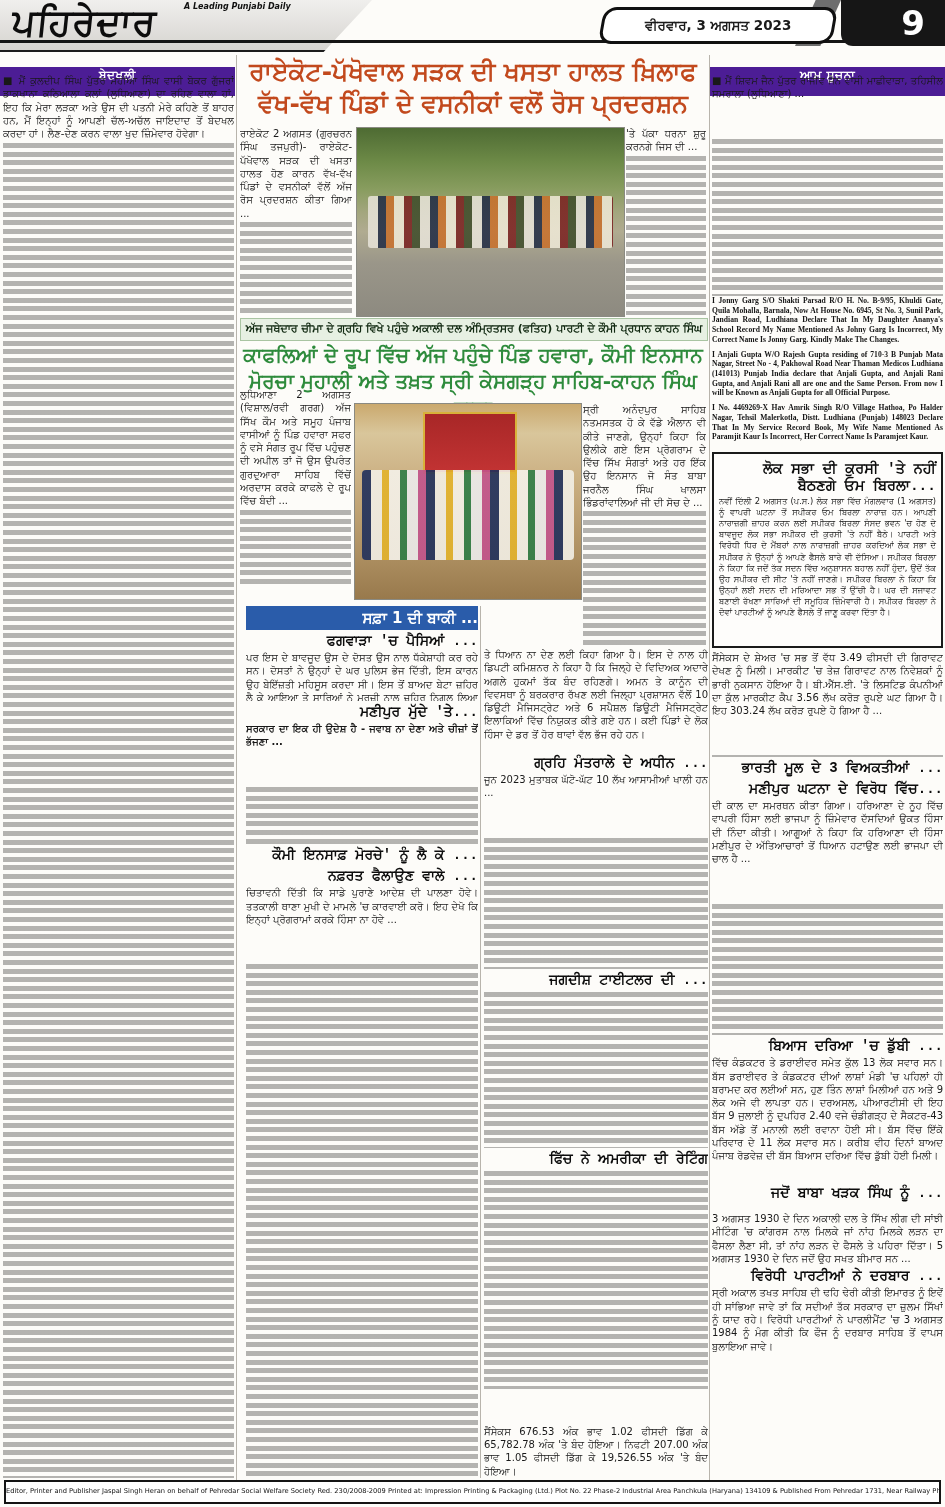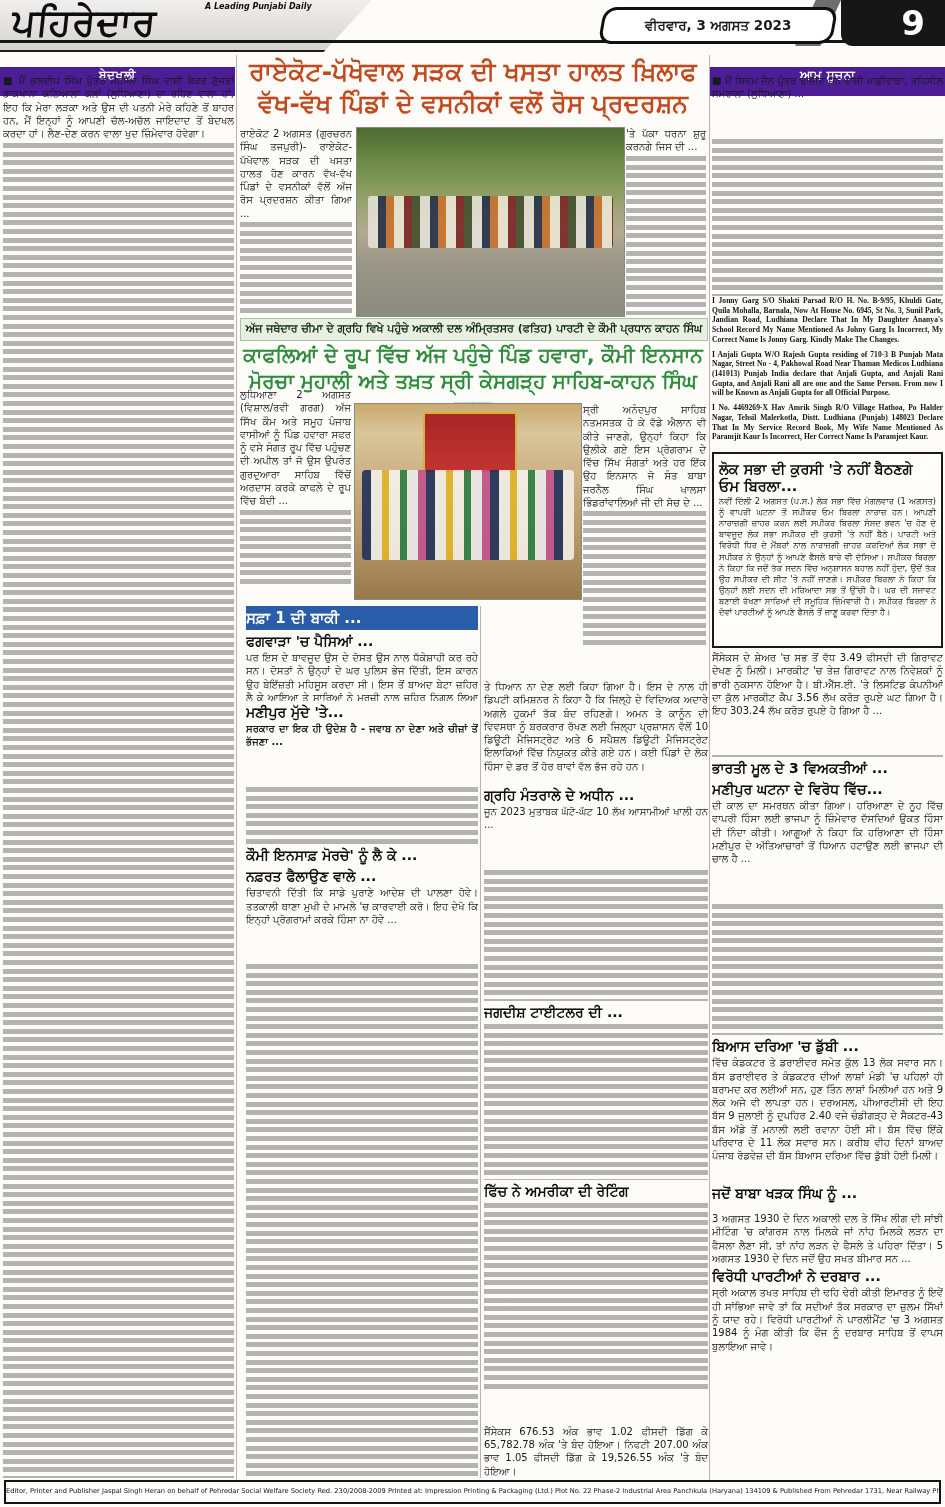--- a/index.html
+++ b/index.html
@@ -5,53 +5,53 @@
   html,body{margin:0;padding:0;background:#e8e6e1;}
   .page{position:relative;width:945px;height:1507px;margin:0 auto;background:#fdfcf9;
         font-family:"DejaVu Sans",sans-serif;color:#1b1b1b;overflow:hidden;}
   
   .logo-bg{position:absolute;left:0;top:0;width:372px;height:50px;
            background:linear-gradient(#f0efed,#d6d4d0);
            clip-path:polygon(0 0,100% 0,87% 100%,0 100%);border-bottom:2px solid #1c1c1c;}
   .swoosh{position:absolute;left:0;top:40px;width:945px;height:3px;background:#151515;}
   .logo-text{position:absolute;left:12px;top:1px;font-size:37px;font-weight:bold;color:#0d0d0d;
              transform:skewX(-6deg);letter-spacing:1px;z-index:3;line-height:1.2;}
-  .tagline{position:absolute;left:205px;top:2px;font-size:8px;font-style:italic;font-weight:bold;
+  .tagline{position:absolute;left:184px;top:2px;font-size:8px;font-style:italic;font-weight:bold;
            color:#111;z-index:4;}
   .date-box{position:absolute;left:601px;top:7px;width:228px;height:31px;background:#fff;
             border:3px solid #101010;border-radius:13px;transform:skewX(-10deg);z-index:4;
             display:flex;align-items:center;justify-content:center;}
   .date-box span{transform:skewX(10deg);font-size:13.5px;font-weight:bold;}
   .pn-accent{position:absolute;right:104px;top:0;width:46px;height:46px;background:#6e6e6e;
              clip-path:polygon(45% 0,100% 0,55% 100%,0 100%);z-index:2;}
   .pn-block{position:absolute;right:0;top:0;width:104px;height:46px;background:#161616;
             border-bottom-left-radius:12px;z-index:3;display:flex;align-items:center;justify-content:flex-end;}
   .pn-block span{color:#fff;font-size:34px;font-weight:bold;padding-right:20px;line-height:1;}
   
   .bar-red{position:absolute;top:67px;height:29px;background:#4c1d95;color:#fff;font-weight:bold;
            font-size:12px;text-align:center;line-height:17px;letter-spacing:.5px;}
   .vr{position:absolute;width:1px;background:#b8b4ac;}
   
   .bt{font-size:10px;line-height:1.33;text-align:justify;color:#191919;margin:0;}
-  .sh{font-size:14px;font-weight:bold;text-align:left;color:#0c0c0c;padding:3px 0 2px;line-height:1.15;}
+  .sh{font-size:14px;font-weight:bold;text-align:right;color:#0c0c0c;padding:3px 0 2px;line-height:1.15;font-family:Liberation Mono, monospace;}
   .gk{background-image:repeating-linear-gradient(to bottom,#4f4e4b 0 5px,transparent 5px 8.6px);
       opacity:.42;min-height:8px;}
   .blk{display:flex;flex-direction:column;overflow:hidden;gap:36px;}
   .blk .gk{flex:1;margin-top:2px;}
   .vcol{position:absolute;display:flex;flex-direction:column;overflow:hidden;}
   
   .headline-main{position:absolute;left:240px;top:56px;width:466px;height:69px;
                  font-size:25px;line-height:1.28;font-weight:bold;color:#c2491d;text-align:center;}
   .headline-green{position:absolute;left:240px;top:342px;width:466px;height:58px;
                   font-size:20px;line-height:1.32;font-weight:bold;color:#2e8b3c;text-align:center;}
   .caption-strip{position:absolute;left:240px;top:318px;width:466px;height:21px;background:#e7f0e3;
                  border:1px solid #a9c4a2;font-size:11px;font-weight:bold;text-align:center;
                  line-height:19px;color:#102810;overflow:hidden;}
   .cont-bar{height:24px;background:#2a5caa;color:#fff;font-size:15px;font-weight:bold;
-            text-align:left;line-height:24px;flex:0 0 auto;}
+            text-align:right;line-height:24px;flex:0 0 auto;}
   
   .photo{position:absolute;border:1px solid #8a8a82;overflow:hidden;}
   #photo1{left:356px;top:127px;width:267px;height:188px;
           background:linear-gradient(180deg,#4e6b33 0%,#6d8a47 18%,#879c5e 32%,#a3a67e 45%,#b0ab90 55%,#9a9689 72%,#8d8a80 100%);}
   #photo1::after{content:"";position:absolute;left:4%;right:4%;top:36%;height:28%;
           background:repeating-linear-gradient(90deg,#e8e4da 0 10px,#1f2a44 10px 18px,#c96f2a 18px 26px,#f0ead8 26px 36px,#7a1f1f 36px 44px,#3c4a28 44px 52px);
           opacity:.85;border-radius:3px;}
   #photo2{left:354px;top:403px;width:226px;height:195px;
           background:linear-gradient(180deg,#caa96e 0%,#d9c69b 15%,#cdb386 35%,#bfa273 55%,#ab8d5f 80%,#98794c 100%);}
   #photo2::before{content:"";position:absolute;left:30%;top:4%;width:40%;height:30%;
@@ -148,21 +148,21 @@
     <div class="sh">ਕੌਮੀ ਇਨਸਾਫ਼ ਮੋਰਚੇ' ਨੂੰ ਲੈ ਕੇ ...</div>
 
     <div class="sh">ਨਫ਼ਰਤ ਫੈਲਾਉਣ ਵਾਲੇ ...</div>
     <div class="blk" style="flex:1;">
       <p class="bt">ਚਿਤਾਵਨੀ ਦਿੱਤੀ ਕਿ ਸਾਡੇ ਪੁਰਾਣੇ ਆਦੇਸ਼ ਦੀ ਪਾਲਣਾ ਹੋਵੇ। ਤਤਕਾਲੀ ਥਾਣਾ ਮੁਖੀ ਦੇ ਮਾਮਲੇ 'ਚ ਕਾਰਵਾਈ ਕਰੋ। ਇਹ ਦੇਖੋ ਕਿ ਇਨ੍ਹਾਂ ਪ੍ਰੋਗਰਾਮਾਂ ਕਰਕੇ ਹਿੰਸਾ ਨਾ ਹੋਵੇ ...</p>
       <div class="gk"></div>
     </div>
   </div>
 
   <div class="vcol" style="left:484px;top:648px;width:224px;height:830px;">
-    <div class="blk" style="height:104px;margin-top:32px;">
+    <div class="blk" style="height:104px;">
       <p class="bt">ਤੇ ਧਿਆਨ ਨਾ ਦੇਣ ਲਈ ਕਿਹਾ ਗਿਆ ਹੈ। ਇਸ ਦੇ ਨਾਲ ਹੀ ਡਿਪਟੀ ਕਮਿਸ਼ਨਰ ਨੇ ਕਿਹਾ ਹੈ ਕਿ ਜਿਲ੍ਹੇ ਦੇ ਵਿਦਿਅਕ ਅਦਾਰੇ ਅਗਲੇ ਹੁਕਮਾਂ ਤੱਕ ਬੰਦ ਰਹਿਣਗੇ। ਅਮਨ ਤੇ ਕਾਨੂੰਨ ਦੀ ਵਿਵਸਥਾ ਨੂੰ ਬਰਕਰਾਰ ਰੱਖਣ ਲਈ ਜਿਲ੍ਹਾ ਪ੍ਰਸ਼ਾਸਨ ਵੱਲੋਂ 10 ਡਿਊਟੀ ਮੈਜਿਸਟ੍ਰੇਟ ਅਤੇ 6 ਸਪੈਸ਼ਲ ਡਿਊਟੀ ਮੈਜਿਸਟ੍ਰੇਟ ਇਲਾਕਿਆਂ ਵਿੱਚ ਨਿਯੁਕਤ ਕੀਤੇ ਗਏ ਹਨ। ਕਈ ਪਿੰਡਾਂ ਦੇ ਲੋਕ ਹਿੰਸਾ ਦੇ ਡਰ ਤੋਂ ਹੋਰ ਥਾਵਾਂ ਵੱਲ ਭੱਜ ਰਹੇ ਹਨ।</p>
     </div>
 
     <div class="sh">ਗ੍ਰਹਿ ਮੰਤਰਾਲੇ ਦੇ ਅਧੀਨ ...</div>
     <div class="blk" style="height:196px;">
       <p class="bt">ਜੂਨ 2023 ਮੁਤਾਬਕ ਘੱਟੋ-ਘੱਟ 10 ਲੱਖ ਆਸਾਮੀਆਂ ਖਾਲੀ ਹਨ ...</p>
       <div class="gk"></div>
     </div>
 
     <div class="sh">ਜਗਦੀਸ਼ ਟਾਈਟਲਰ ਦੀ ...</div>

